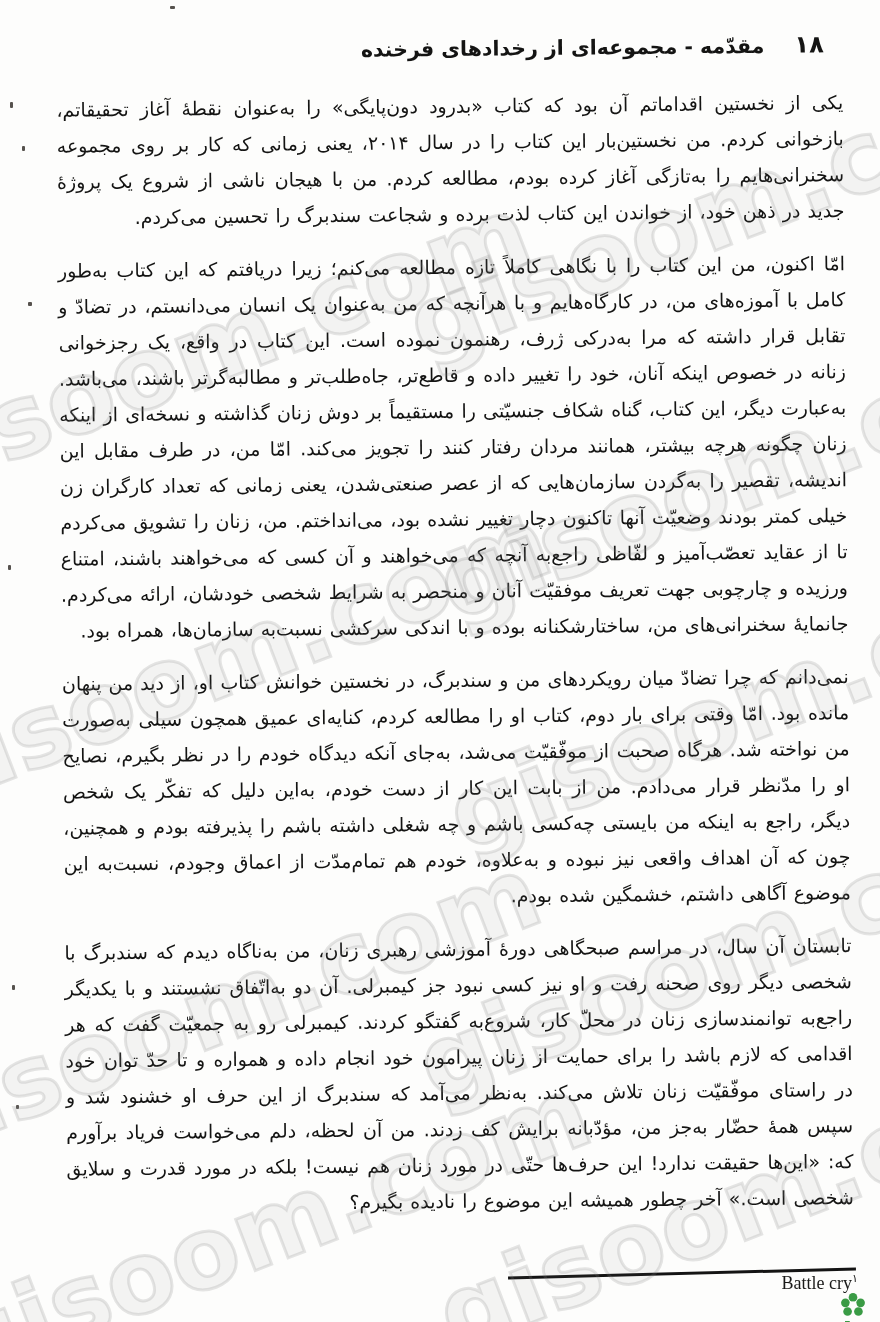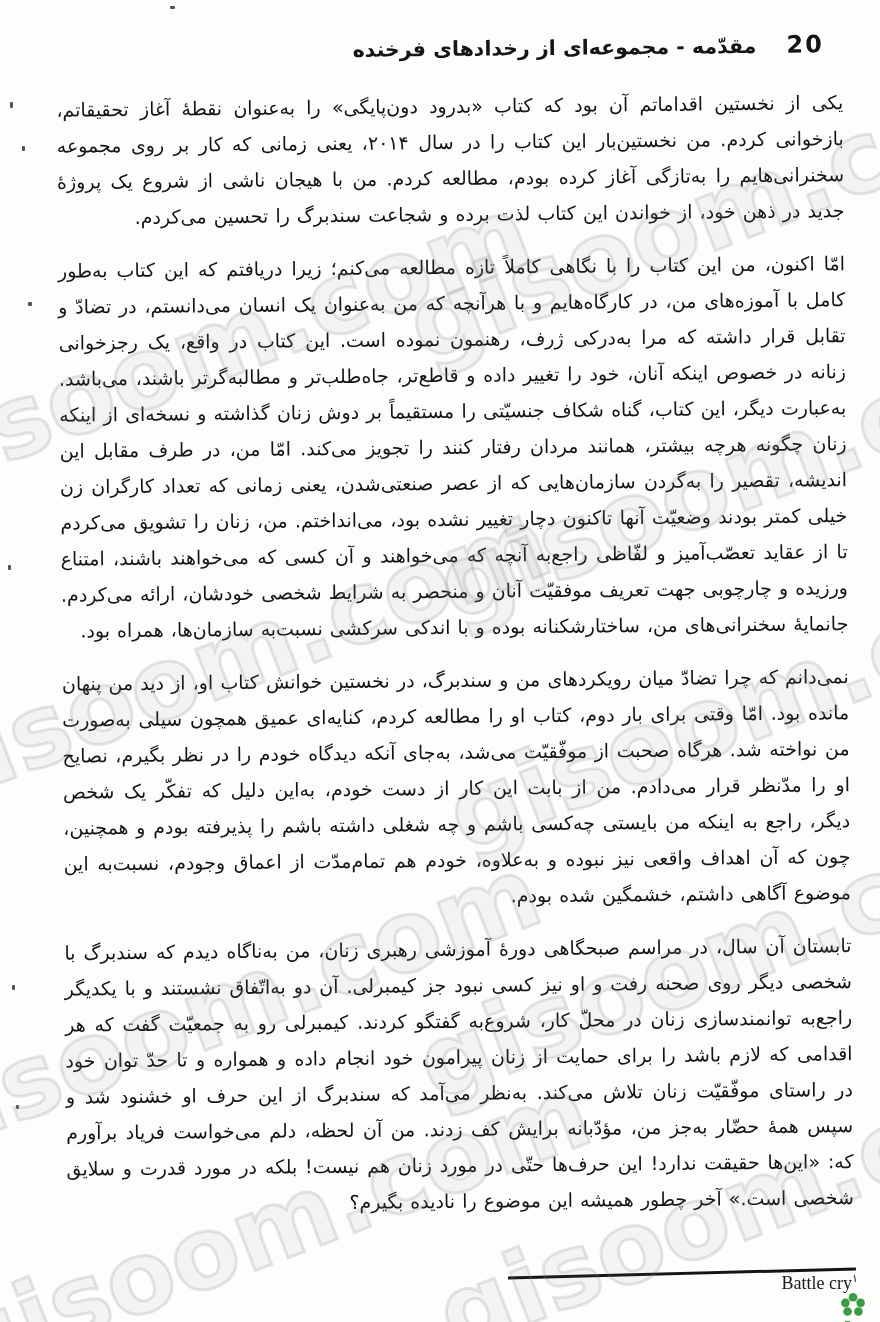--- a/index.html
+++ b/index.html
@@ -132,21 +132,21 @@
   <div class="speck s2"></div>
   <div class="speck s3"></div>
   <div class="speck s4"></div>
   <div class="speck s5"></div>
   <div class="speck s6"></div>
   <div class="speck s7"></div>
 
   <div class="content skew">
 
     <div class="hdr">
-      <span class="pnum">20</span>
+      <span class="pnum">۱۸</span>
       <span class="title">مقدّمه - مجموعه‌ای از رخدادهای فرخنده</span>
     </div>
 
     <div class="body-text">
       <p>یکی از نخستین اقداماتم آن بود که کتاب «بدرود دون‌پایگی» را به‌عنوان نقطهٔ آغاز تحقیقاتم، بازخوانی کردم. من نخستین‌بار این کتاب را در سال ۲۰۱۴، یعنی زمانی که کار بر روی مجموعه سخنرانی‌هایم را به‌تازگی آغاز کرده بودم، مطالعه کردم. من با هیجان ناشی از شروع یک پروژهٔ جدید در ذهن خود، از خواندن این کتاب لذت برده و شجاعت سندبرگ را تحسین می‌کردم.</p>
       <p>امّا اکنون، من این کتاب را با نگاهی کاملاً تازه مطالعه می‌کنم؛ زیرا دریافتم که این کتاب به‌طور کامل با آموزه‌های من، در کارگاه‌هایم و با هرآنچه که من به‌عنوان یک انسان می‌دانستم، در تضادّ و تقابل قرار داشته که مرا به‌درکی ژرف، رهنمون نموده است. این کتاب در واقع، یک رجزخوانی زنانه در خصوص اینکه آنان، خود را تغییر داده و قاطع‌تر، جاه‌طلب‌تر و مطالبه‌گرتر باشند، می‌باشد. به‌عبارت دیگر، این کتاب، گناه شکاف جنسیّتی را مستقیماً بر دوش زنان گذاشته و نسخه‌ای از اینکه زنان چگونه هرچه بیشتر، همانند مردان رفتار کنند را تجویز می‌کند. امّا من، در طرف مقابل این اندیشه، تقصیر را به‌گردن سازمان‌هایی که از عصر صنعتی‌شدن، یعنی زمانی که تعداد کارگران زن خیلی کمتر بودند وضعیّت آنها تاکنون دچار تغییر نشده بود، می‌انداختم. من، زنان را تشویق می‌کردم تا از عقاید تعصّب‌آمیز و لفّاظی راجع‌به آنچه که می‌خواهند و آن کسی که می‌خواهند باشند، امتناع ورزیده و چارچوبی جهت تعریف موفقیّت آنان و منحصر به شرایط شخصی خودشان، ارائه می‌کردم. جانمایهٔ سخنرانی‌های من، ساختارشکنانه بوده و با اندکی سرکشی نسبت‌به سازمان‌ها، همراه بود.</p>
       <p>نمی‌دانم که چرا تضادّ میان رویکردهای من و سندبرگ، در نخستین خوانش کتاب او، از دید من پنهان مانده بود. امّا وقتی برای بار دوم، کتاب او را مطالعه کردم، کنایه‌ای عمیق همچون سیلی به‌صورت من نواخته شد. هرگاه صحبت از موفّقیّت می‌شد، به‌جای آنکه دیدگاه خودم را در نظر بگیرم، نصایح او را مدّنظر قرار می‌دادم. من از بابت این کار از دست خودم، به‌این دلیل که تفکّر یک شخص دیگر، راجع به اینکه من بایستی چه‌کسی باشم و چه شغلی داشته باشم را پذیرفته بودم و همچنین، چون که آن اهداف واقعی نیز نبوده و به‌علاوه، خودم هم تمام‌مدّت از اعماق وجودم، نسبت‌به این موضوع آگاهی داشتم، خشمگین شده بودم.</p>
       <p>تابستان آن سال، در مراسم صبحگاهی دورهٔ آموزشی رهبری زنان، من به‌ناگاه دیدم که سندبرگ با شخصی دیگر روی صحنه رفت و او نیز کسی نبود جز کیمبرلی. آن دو به‌اتّفاق نشستند و با یکدیگر راجع‌به توانمندسازی زنان در محلّ کار، شروع‌به گفتگو کردند. کیمبرلی رو به جمعیّت گفت که هر اقدامی که لازم باشد را برای حمایت از زنان پیرامون خود انجام داده و همواره و تا حدّ توان خود در راستای موفّقیّت زنان تلاش می‌کند. به‌نظر می‌آمد که سندبرگ از این حرف او خشنود شد و سپس همهٔ حضّار به‌جز من، مؤدّبانه برایش کف زدند. من آن لحظه، دلم می‌خواست فریاد برآورم که: «این‌ها حقیقت ندارد! این حرف‌ها حتّی در مورد زنان هم نیست! بلکه در مورد قدرت و سلایق شخصی است.» آخر چطور همیشه این موضوع را نادیده بگیرم؟</p>
     </div>
   </div>

